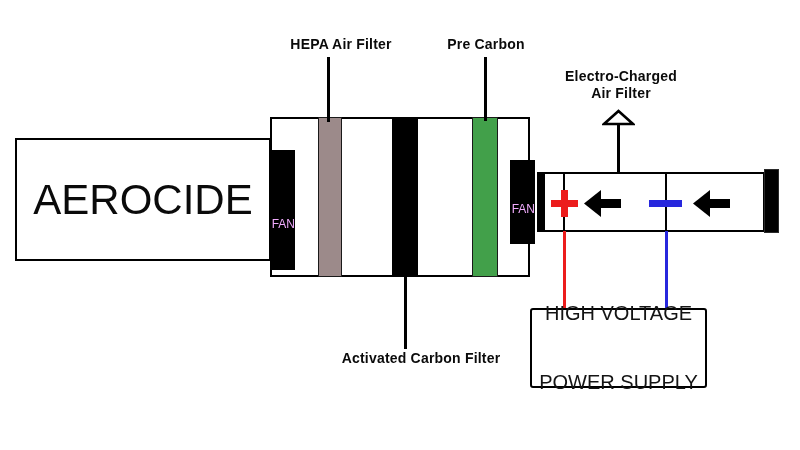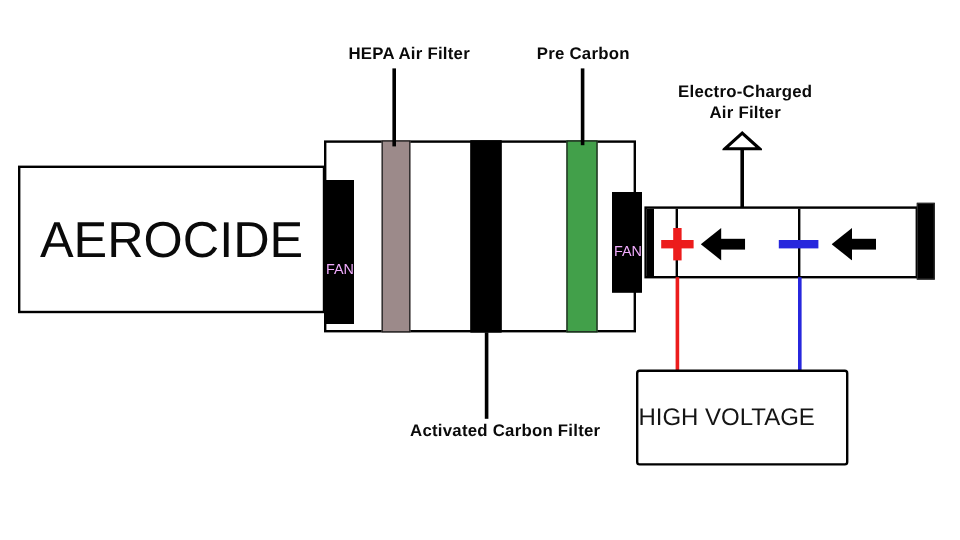--- a/index.html
+++ b/index.html
@@ -51,21 +51,21 @@
   .hepa-label{left:341px;top:36px;}
   .pre-label{left:486px;top:36px;}
   .carbon-label{left:421px;top:350px;}
   .electro-label{left:621px;top:68px;line-height:17px;}
 
   
   .wire{width:2.5px;top:231px;height:78px;}
   .wire-red{left:563px;background:var(--positive,#ec1c1c);}
   .wire-blue{left:665px;background:var(--negative,#2727dd);}
   .psu-box{left:530px;top:308px;width:177px;height:80px;border:2px solid #000;border-radius:3px;
-    background:#fff;display:flex;flex-direction:column;justify-content:center;
+    background:#fff;display:flex;flex-direction:column;align-items:center;justify-content:center;
     font-size:20px;line-height:21px;color:#141414;gap:48px;}
 </style>
 </head>
 <body>
 
 <div class="canvas">
 
   <div class="abs unit-box">
     <span class="unit-label">AEROCIDE</span>
   </div>
@@ -112,15 +112,16 @@
   <div class="abs callout electro-label">
     <div>Electro-Charged</div>
     <div>Air Filter</div>
   </div>
   <div class="abs callout carbon-label">Activated Carbon Filter</div>
 
   <div class="abs wire wire-red"></div>
   <div class="abs wire wire-blue"></div>
   <div class="abs psu-box">
     <div>HIGH VOLTAGE</div>
+    <div>POWER SUPPLY</div>
   </div>
 
 </div>
 
 </body></html>

